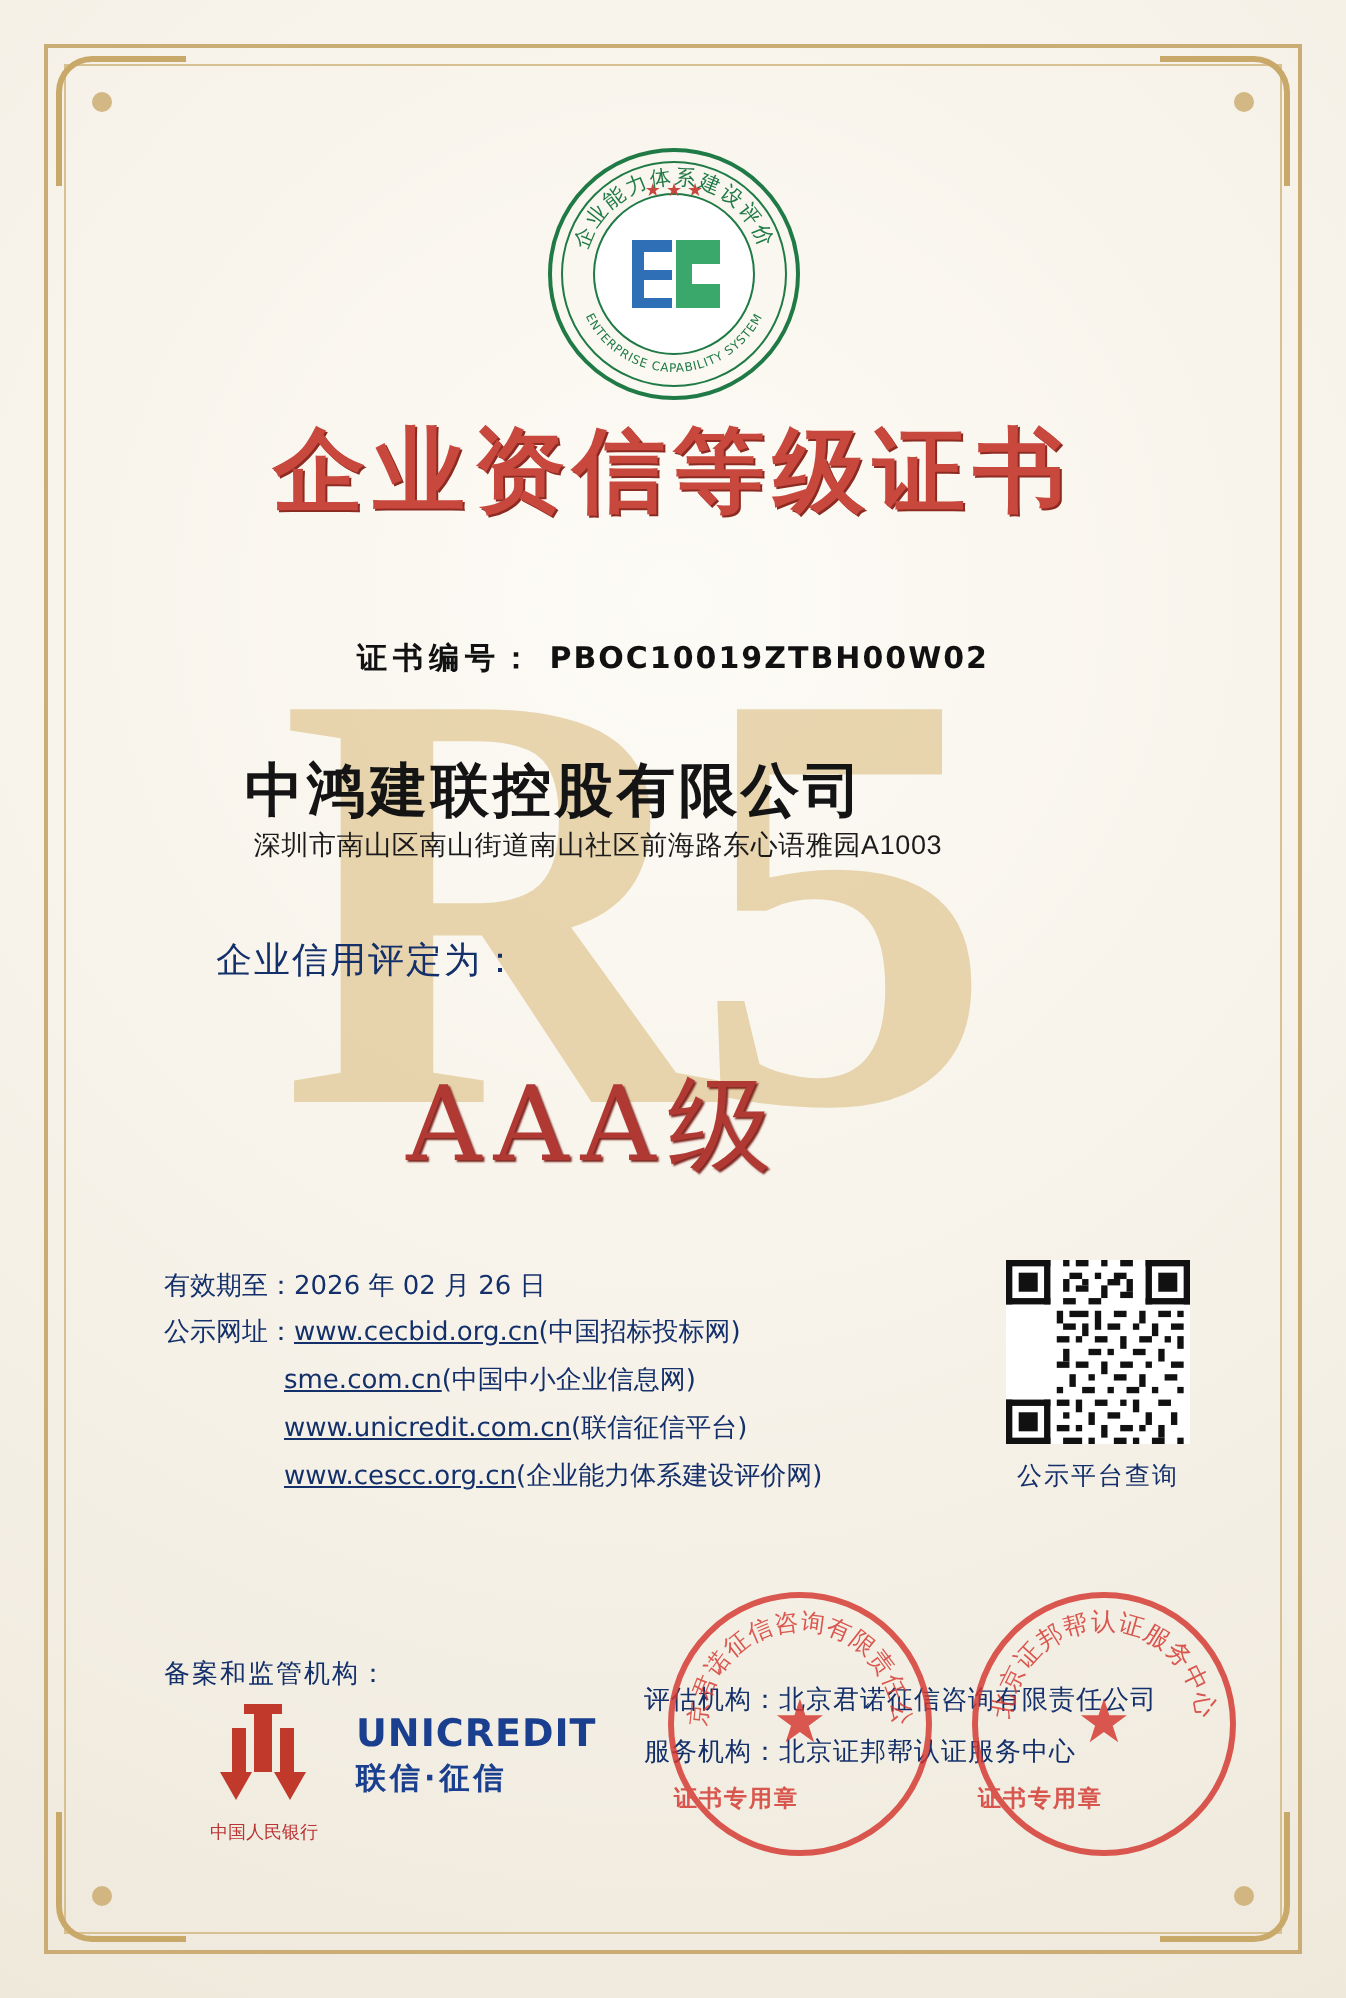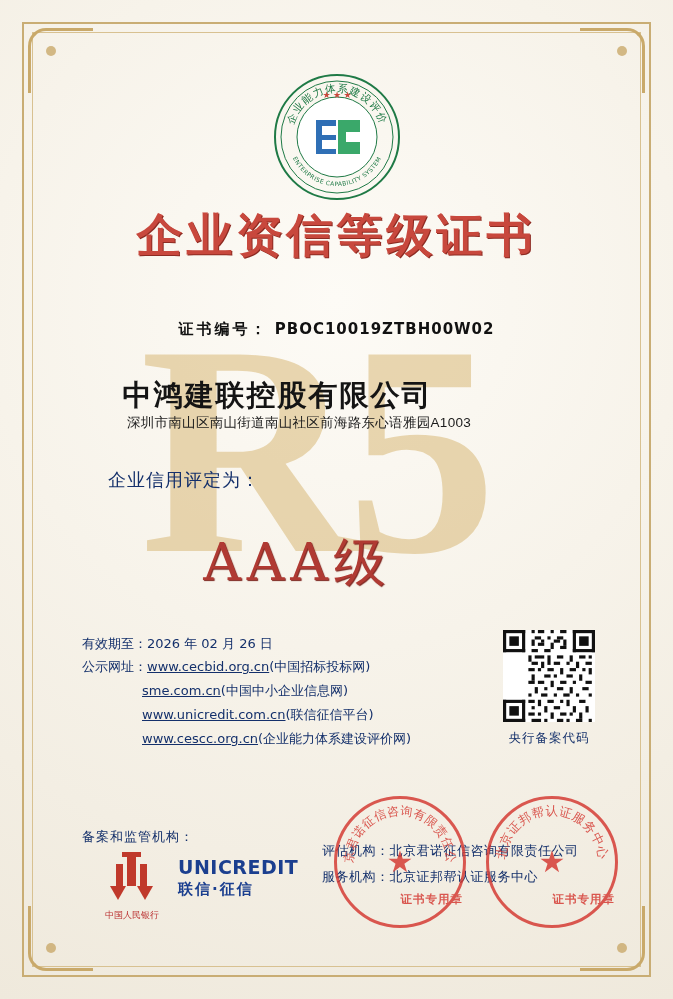--- a/index.html
+++ b/index.html
@@ -145,21 +145,21 @@
     border:3px solid #d4362f;opacity:.82;
     color:#d4362f;
   }
   .seal1{left:334px;top:796px;}
   .seal2{left:486px;top:796px;}
   .seal .star{
     position:absolute;left:50%;top:50%;transform:translate(-50%,-50%);
     font-size:30px;line-height:30px;color:#d4362f;
   }
   .seal .bottom-text{
-    position:absolute;left:0;width:100%;bottom:18px;text-align:right;
+    position:absolute;left:0;width:100%;bottom:18px;text-align:left;
     font-size:11.5px;letter-spacing:1px;font-weight:bold;
     font-family:"DejaVu Sans","Liberation Sans",sans-serif;
   }
   .seal svg{position:absolute;left:0;top:0;}
 </style>
 </head>
 <body>
 
 <div class="cert">
 
@@ -323,21 +323,21 @@
         <rect x="21" y="26" width="1" height="1"></rect>
           <rect x="24" y="26" width="1" height="2"></rect>
         <rect x="9" y="28" width="3" height="1"></rect>
           <rect x="13" y="28" width="1" height="1"></rect>
         <rect x="17" y="28" width="2" height="1"></rect>
           <rect x="20" y="28" width="1" height="1"></rect>
         <rect x="23" y="28" width="2" height="1"></rect>
           <rect x="27" y="28" width="1" height="1"></rect>
       </g>
     </svg>
-    <div class="qr-caption">央行备案代码</div>
+    <div class="qr-caption">公示平台查询</div>
   </div>
 
   <div class="footer-label">备案和监管机构：</div>
 
   <div class="pboc-logo">
     <svg viewBox="0 0 72 52" width="72" height="52">
       <g fill="#c0392b">
         <rect x="31" y="4" width="9" height="30"></rect>
         <path d="M20 12 L27 12 L27 34 L20 34 Z"></path>
         <path d="M44 12 L51 12 L51 34 L44 34 Z"></path>

